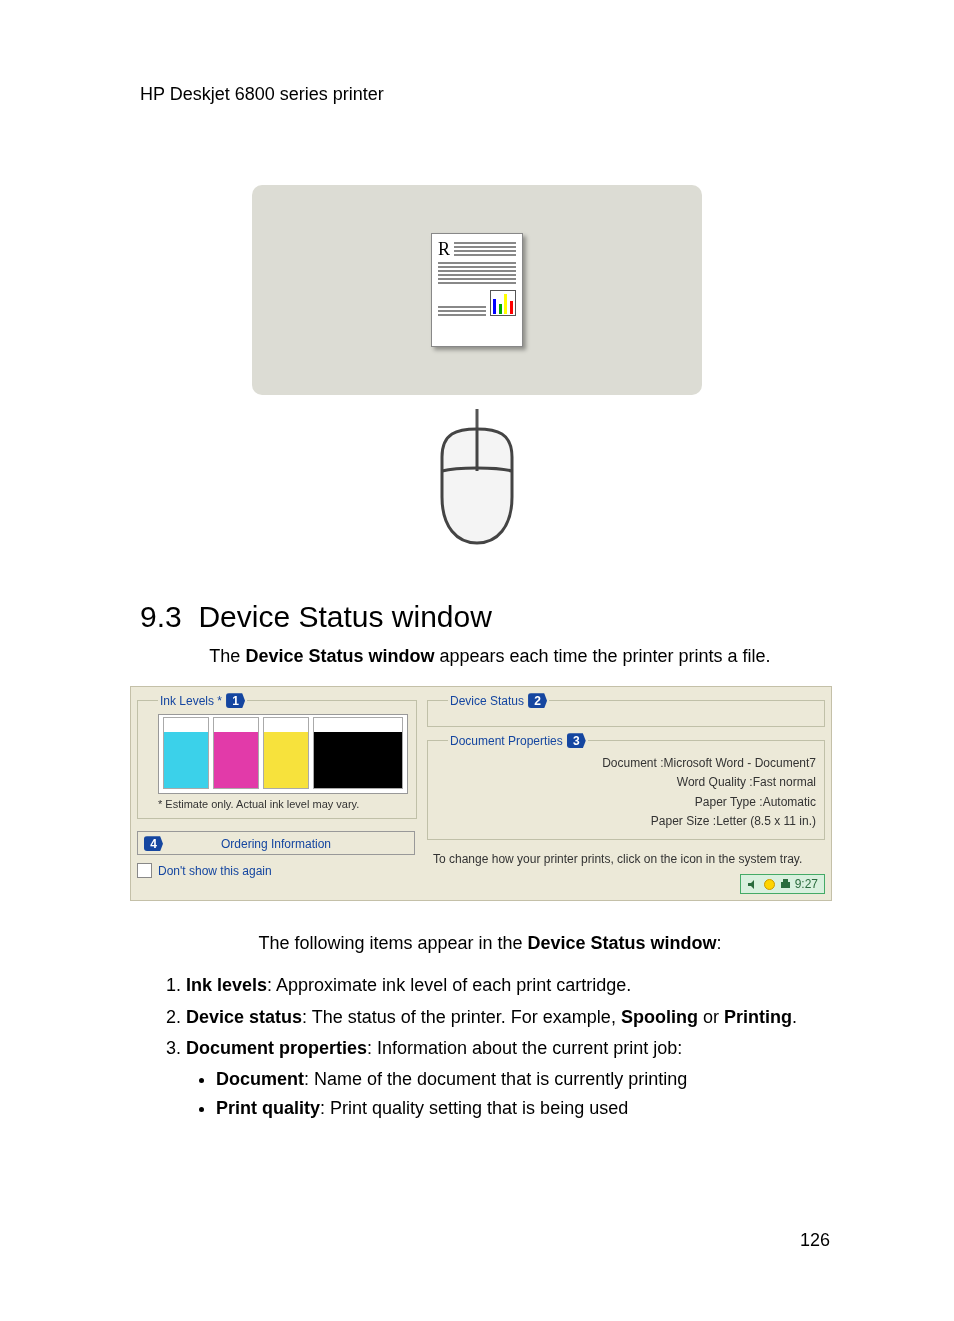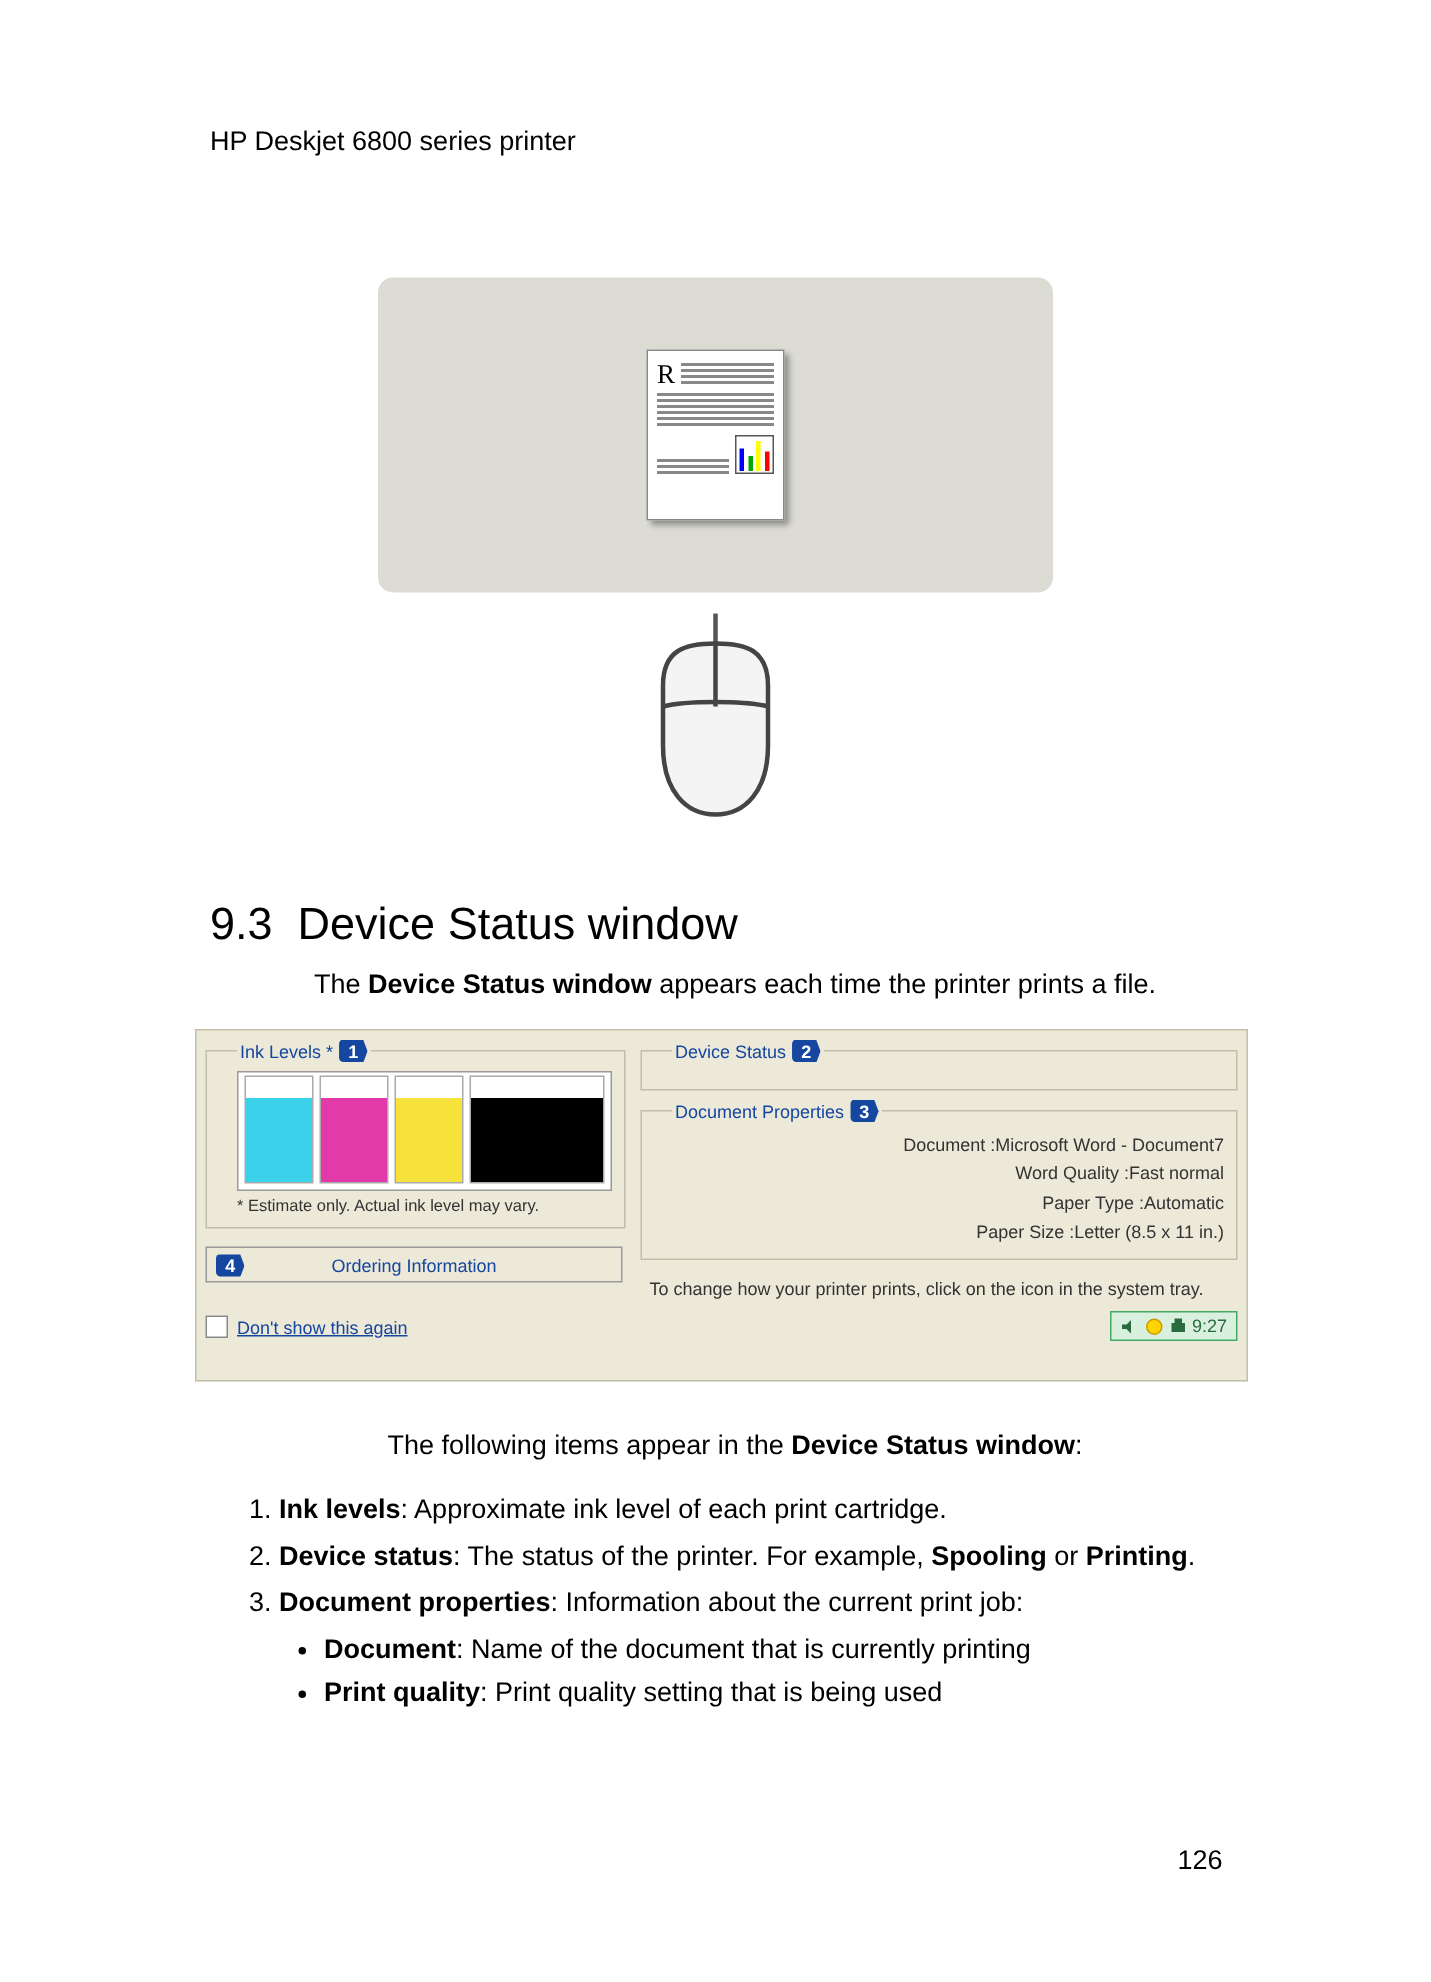--- a/index.html
+++ b/index.html
@@ -90,39 +90,39 @@
   .c-mag{background:#e23aa9;}
   .c-yel{background:#f7e23c;}
   .c-blk{background:#000;}
   .est-note{ font-size:11px; color:#333; margin-top:4px;}
   .order-btn{
     border:1px solid #999; background:#ece9d8; width:100%;
     height:24px; margin-top:6px; position:relative; text-align:center;
     font-size:12px; color:#1546a0; line-height:22px; cursor:pointer;
   }
   .order-btn .callout{ position:absolute; left:6px; top:4px;}
-  .chk-row{ margin:22px 0; color:#1546a0; display:flex; align-items:center; gap:6px;text-decoration:underline;}
+  .chk-row{ margin:8px 0; color:#1546a0; display:flex; align-items:center; gap:6px;}
   .chk{ width:13px; height:13px; border:1px solid #888; background:#fff;}
   .btn-row{ display:flex; gap:4px;}
   .wbtn{ flex:1; border:1px solid #999; background:#ece9d8; height:24px; font-size:12px; color:#1546a0; cursor:pointer;}
   .wbtn.small{ flex:0 0 36px;}
   .prop-rows{ margin-left:10px; line-height:1.6;text-align:right;}
   .prop-label{ display:inline-block; width:95px;}
   .hint{ margin:8px 0 0 0; padding:4px 6px;}
   .tray{
     float:right; border:1px solid #4a6; background:#d9f0de;
     padding:2px 6px; display:flex; align-items:center; gap:3px;
     font-size:12px; color:#2a6b3d; margin-top:4px;
   }
   .tray-ico{ width:13px; height:13px; display:inline-block;}
   ol.numlist { margin: 0 0 0 162px; padding-left: 24px; max-width: 680px;}
   ol.numlist li { margin: 6px 0; line-height:1.4;}
   ul.sublist { list-style: disc; margin: 6px 0 0 30px; padding:0;}
   ul.sublist li{ margin:4px 0;}
-  .page-num { position:absolute; right:139px; bottom:70px; font-size:18px;}
+  .page-num { position:absolute; right:124px; bottom:70px; font-size:18px;}
 </style>
 </head>
 <body>
 
 <div class="page">
 
   <div class="header">HP Deskjet 6800 series printer</div>
 
   <div class="top-figure">
     <div class="doc-icon">

